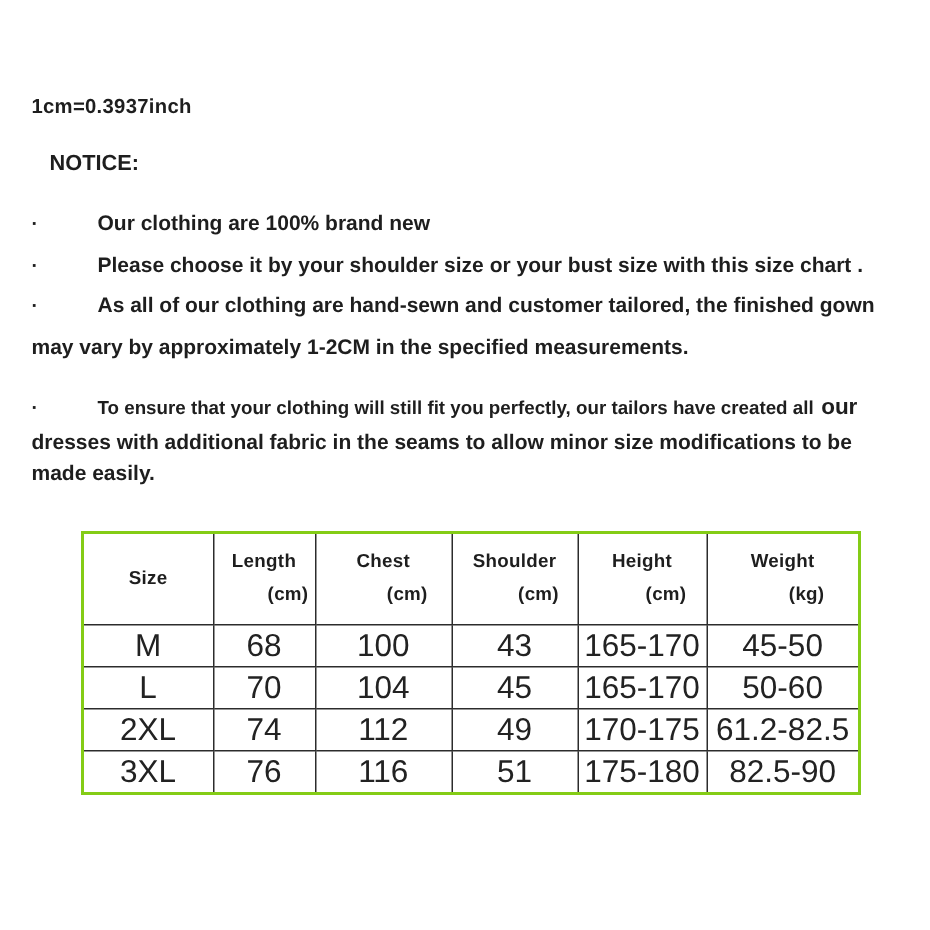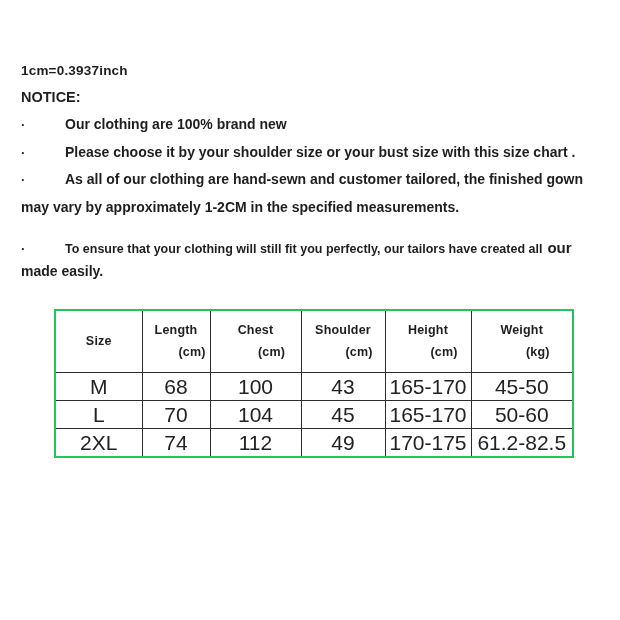--- a/index.html
+++ b/index.html
@@ -17,21 +17,21 @@
   .page { padding: 57px 10px 0 21px; }
 
   .conv {
     margin: 0;
     font-size: 13.5px;
     font-weight: 700;
     line-height: 27px;
     letter-spacing: 0.2px;
   }
   .notice-h {
-    margin: 0;
+    margin: 12px;
     font-size: 14.5px;
     font-weight: 700;
     line-height: 27px;
   }
   .bullet {
     margin: 0;
     font-size: 14px;
     font-weight: 700;
     line-height: 26.5px;
   }
@@ -45,21 +45,21 @@
 
   .bullet-fit { line-height: 21.5px; margin-top: 17px; }
   .fit-small { font-size: 12.5px; }
   .fit-emph  { font-size: 15px; margin-left: 5px; }
 
   table.size-chart {
     border-collapse: collapse;
     table-layout: fixed;
     width: 518px;
     margin: 27px 0 0 33px;
-    border: 2px solid #22c55e;
+    border: 2px solid #84cc16;
   }
   .size-chart th, .size-chart td {
     border: 1.5px solid #2c2c2c;
     text-align: center;
     vertical-align: middle;
     padding: 0;
     overflow: hidden;
   }
   .size-chart th {
     height: 62px;
@@ -95,20 +95,21 @@
     <span class="line"><span class="dot">·</span><span class="tab"></span><span>Please choose it by your shoulder size or your bust size with this size chart .</span></span>
   </p>
 
   <p class="bullet">
     <span class="line"><span class="dot">·</span><span class="tab"></span><span>As all of our clothing are hand-sewn and customer tailored, the finished gown</span></span>
     <span class="line">may vary by approximately 1-2CM in the specified measurements.</span>
   </p>
 
   <p class="bullet bullet-fit">
     <span class="line"><span class="dot">·</span><span class="tab"></span><span class="fit-small">To ensure that your clothing will still fit you perfectly, our tailors have created all</span><span class="fit-emph">our</span></span>
+    <span class="line">dresses with additional fabric in the seams to allow minor size modifications to be</span>
     <span class="line">made easily.</span>
   </p>
 
   <table class="size-chart">
     <colgroup>
       <col style="width:87px">
       <col style="width:68px">
       <col style="width:91px">
       <col style="width:84px">
       <col style="width:86px">
@@ -159,16 +160,24 @@
         <td>50-60</td>
       </tr>
       <tr>
         <td>2XL</td>
         <td>74</td>
         <td>112</td>
         <td>49</td>
         <td>170-175</td>
         <td>61.2-82.5</td>
       </tr>
+      <tr>
+        <td>3XL</td>
+        <td>76</td>
+        <td>116</td>
+        <td>51</td>
+        <td>175-180</td>
+        <td>82.5-90</td>
+      </tr>
     </tbody>
   </table>
 
 </div>
 
 </body></html>

